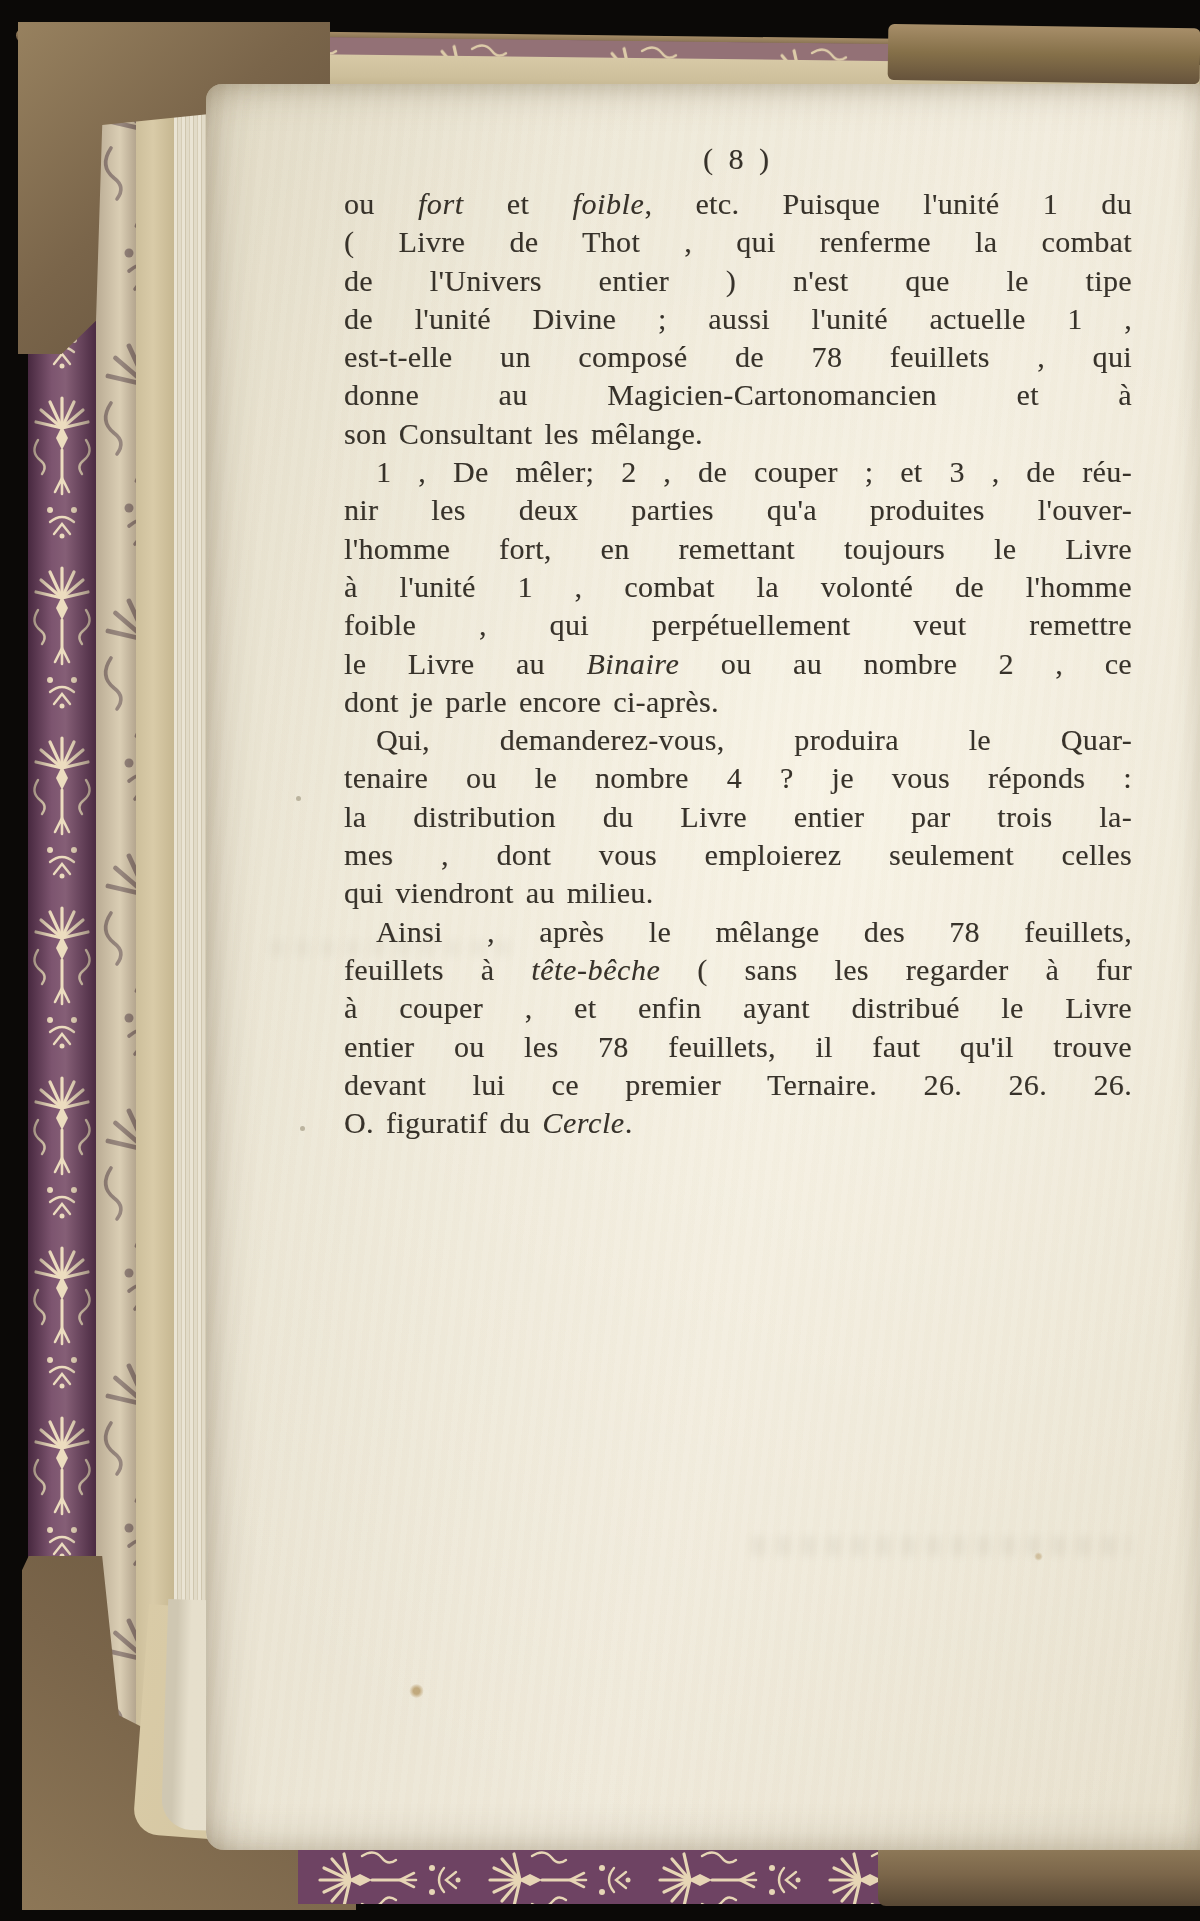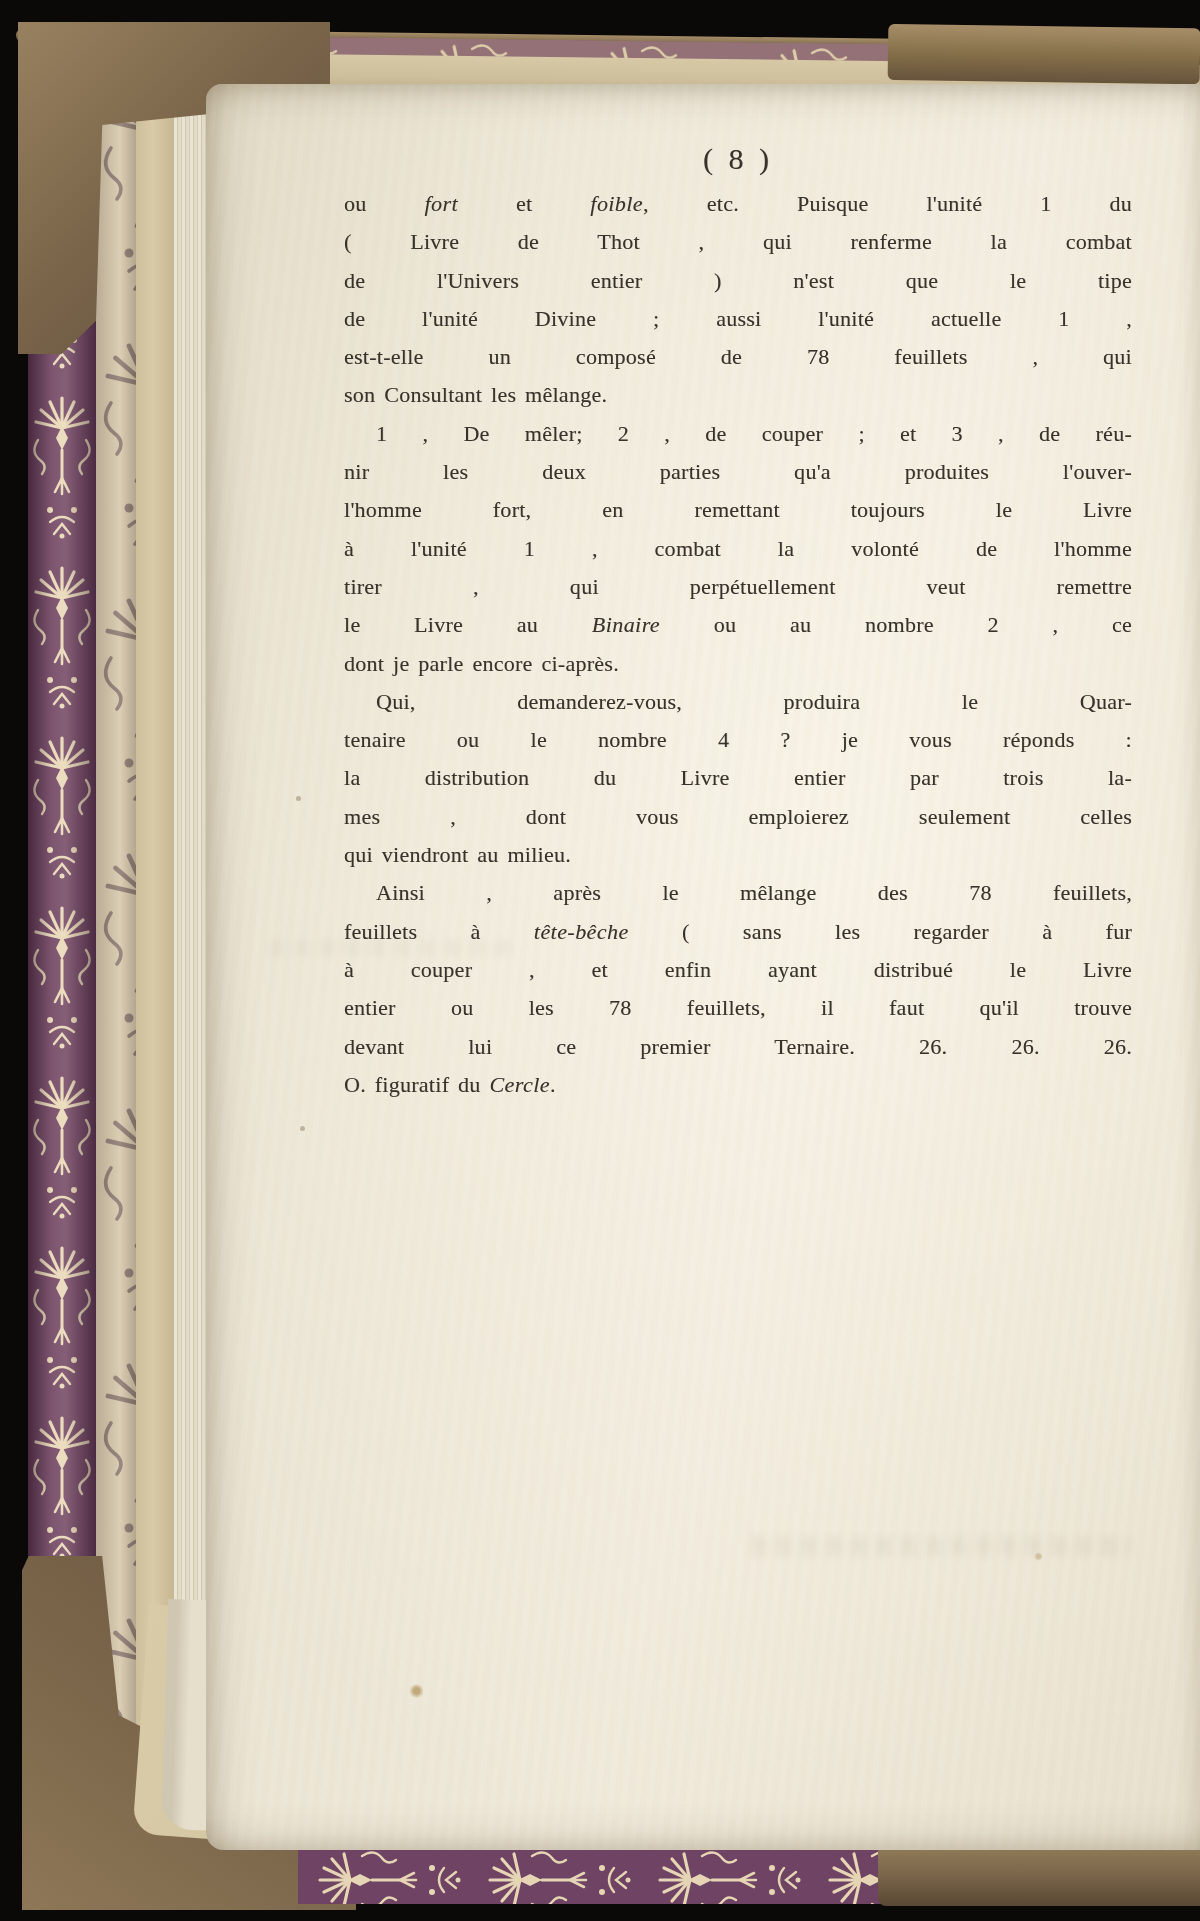--- a/index.html
+++ b/index.html
@@ -71,21 +71,21 @@
       inset -14px 0 30px -18px rgba(110,92,62,.18),
       inset 0 -30px 44px -32px rgba(110,92,62,.42);}
   .grain{position:absolute;inset:0;opacity:.5;border-radius:inherit;
     background:repeating-linear-gradient(96deg,rgba(190,175,140,.05) 0 7px,rgba(255,255,250,.05) 7px 13px);}
 
   
   .text-block{position:absolute;left:138px;top:58px;width:788px;color:var(--ink,#37322a);}
   .pagenum{text-align:center;font-size:30px;letter-spacing:4px;margin-bottom:9px;
     text-shadow:.4px .4px 0 rgba(55,50,42,.35);}
   .para{margin:0;}
-  .line{font-size:22px;line-height:38.3px;white-space:nowrap;
+  .line{font-size:30px;line-height:38.3px;white-space:nowrap;
     text-align:justify;text-align-last:justify;word-spacing:.14em;letter-spacing:.012em;
     text-shadow:.4px .4px 0 rgba(55,50,42,.30);}
   .line.last{text-align-last:left;}
   .line.indent{text-indent:32px;}
   .line em{font-style:italic;letter-spacing:.02em;}
 
   
   .spot{position:absolute;border-radius:50%;}
   .spot1{left:203px;top:1600px;width:15px;height:14px;opacity:.75;
     background:radial-gradient(circle,#b2945f 0 30%,rgba(178,148,95,0) 72%);}
@@ -191,28 +191,29 @@
 
     <div class="text-block">
       <div class="pagenum">( 8 )</div>
       <div>
           <div class="para">
             <div class="line">ou <em>fort</em> et <em>foible</em>, etc. Puisque l'unité 1 du</div>
             <div class="line">( Livre de Thot , qui renferme la combat</div>
             <div class="line">de l'Univers entier ) n'est que le tipe</div>
             <div class="line">de l'unité Divine ; aussi l'unité actuelle 1 ,</div>
             <div class="line">est-t-elle un composé de 78 feuillets , qui</div>
+            <div class="line">donne au Magicien-Cartonomancien et à</div>
             <div class="line last">son Consultant les mêlange.</div>
           </div>
           <div class="para">
             <div class="line indent">1 , De mêler; 2 , de couper ; et 3 , de réu-</div>
             <div class="line">nir les deux parties qu'a produites l'ouver-</div>
             <div class="line">l'homme fort, en remettant toujours le Livre</div>
             <div class="line">à l'unité 1 , combat la volonté de l'homme</div>
-            <div class="line">tirer , qui perpétuellement veut remettre</div>
+            <div class="line">foible , qui perpétuellement veut remettre</div>
             <div class="line">le Livre au <em>Binaire</em> ou au nombre 2 , ce</div>
             <div class="line last">dont je parle encore ci-après.</div>
           </div>
           <div class="para">
             <div class="line indent">Qui, demanderez-vous, produira le Quar-</div>
             <div class="line">tenaire ou le nombre 4 ? je vous réponds :</div>
             <div class="line">la distribution du Livre entier par trois la-</div>
             <div class="line">mes , dont vous emploierez seulement celles</div>
             <div class="line last">qui viendront au milieu.</div>
           </div>

